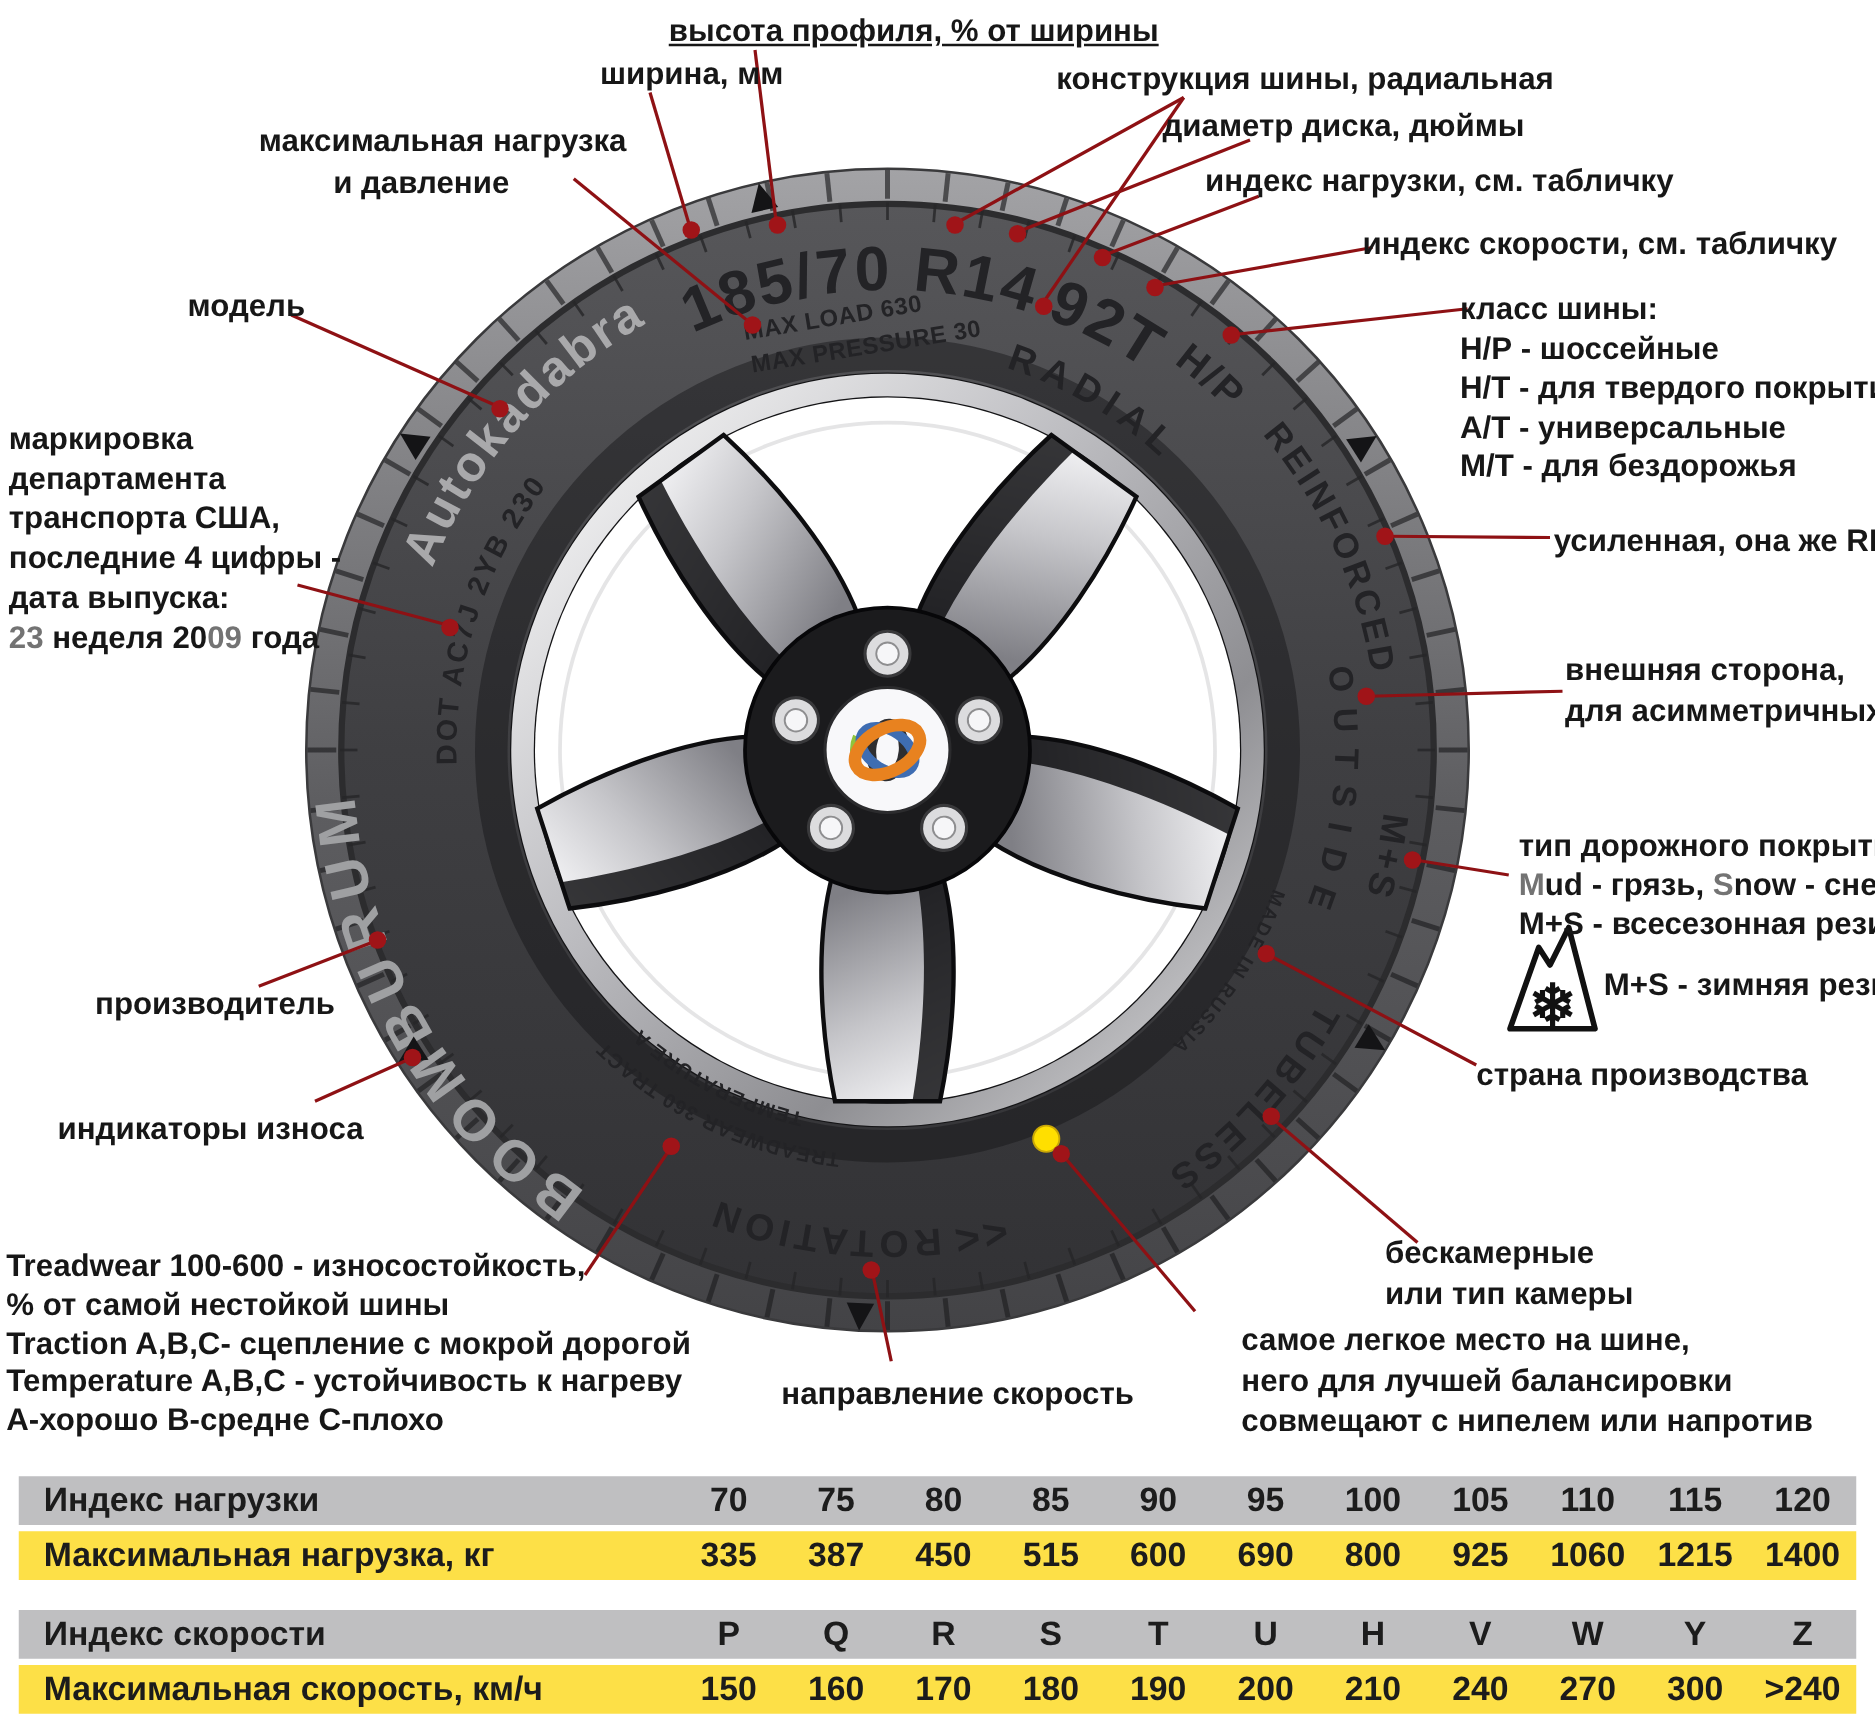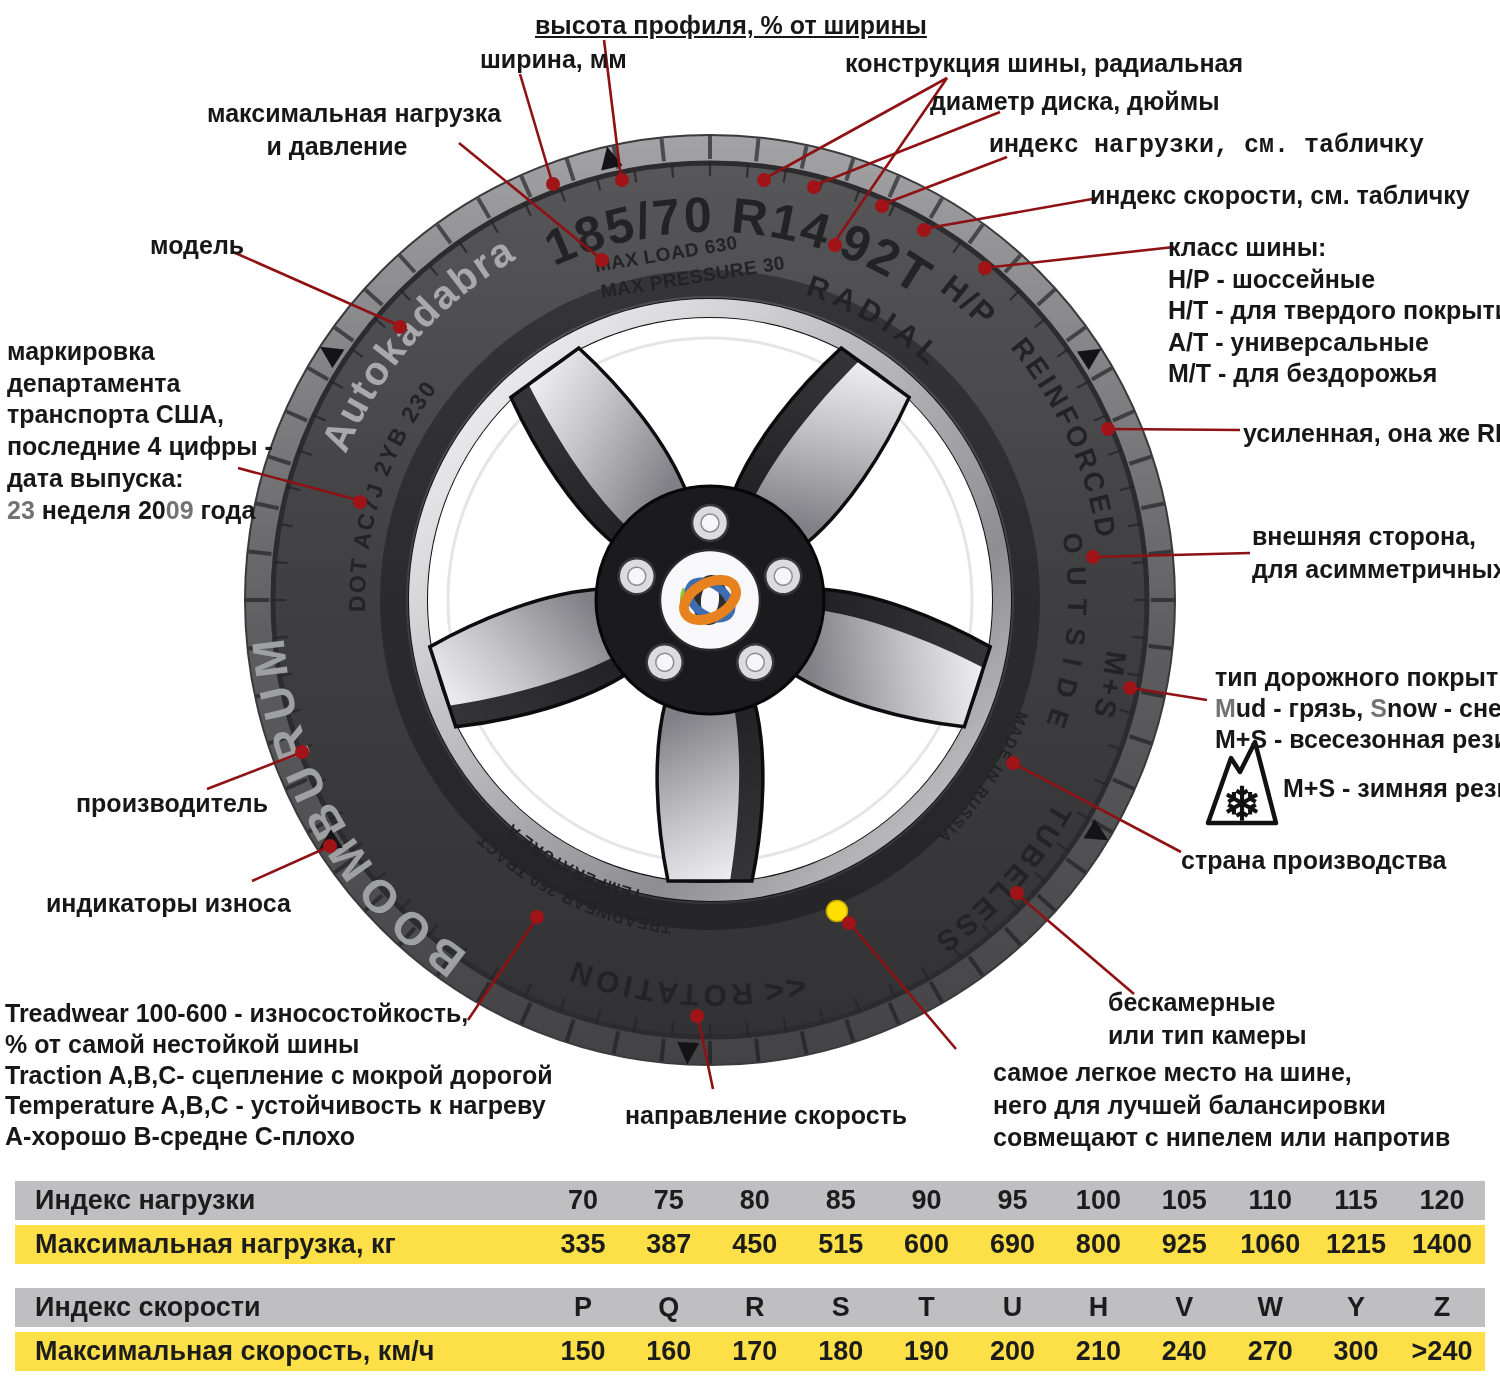--- a/index.html
+++ b/index.html
@@ -334,21 +334,21 @@
   <g>
     <path d="M1208,823 L1231,758 L1240,772 L1255,742 L1276,823 Z" fill="#ffffff" stroke="#111111" stroke-width="4.5" stroke-linejoin="round"></path>
     <text x="1242" y="820" font-size="46" text-anchor="middle" fill="#111111" font-family="DejaVu Sans, sans-serif">❄</text>
   </g>
 </svg>
 
 <div class="lbl ctr" style="left:535px;top:10px;width:340px;text-decoration:underline;">высота профиля,  % от ширины</div>
 <div class="lbl" style="left:462px;top:44px;margin-left:18px;">ширина, мм</div>
 <div class="lbl" style="left:845px;top:48px;">конструкция шины, радиальная</div>
 <div class="lbl" style="left:930px;top:86px;">диаметр диска, дюймы</div>
-<div class="lbl" style="left:989px;top:130px;font-family:Liberation Mono, monospace;">индекс нагрузки, см. табличку</div>
+<div class="lbl" style="left:964px;top:130px;">индекс нагрузки, см. табличку</div>
 <div class="lbl" style="left:1090px;top:180px;">индекс скорости, см. табличку</div>
 
 <div class="lbl" style="left:1168px;top:232px;line-height:31.5px;">
   <div class="ln">класс шины:</div>
   <div class="ln">Н/Р - шоссейные</div>
   <div class="ln">Н/Т - для твердого покрытия</div>
   <div class="ln">А/Т - универсальные</div>
   <div class="ln">М/Т - для бездорожья</div>
 </div>
 

